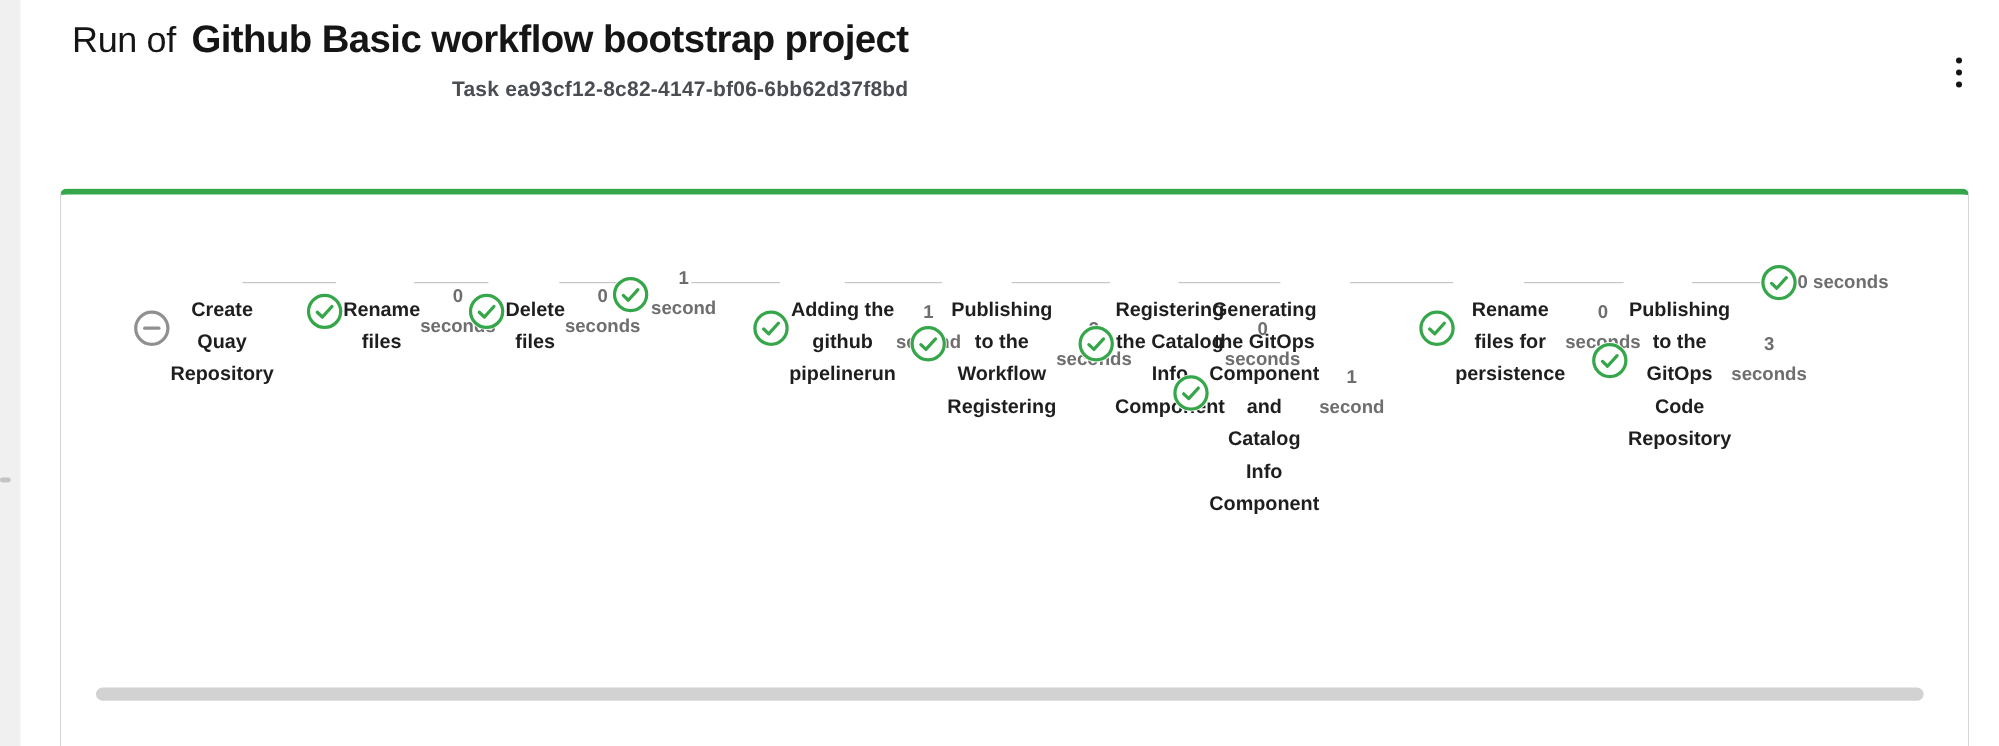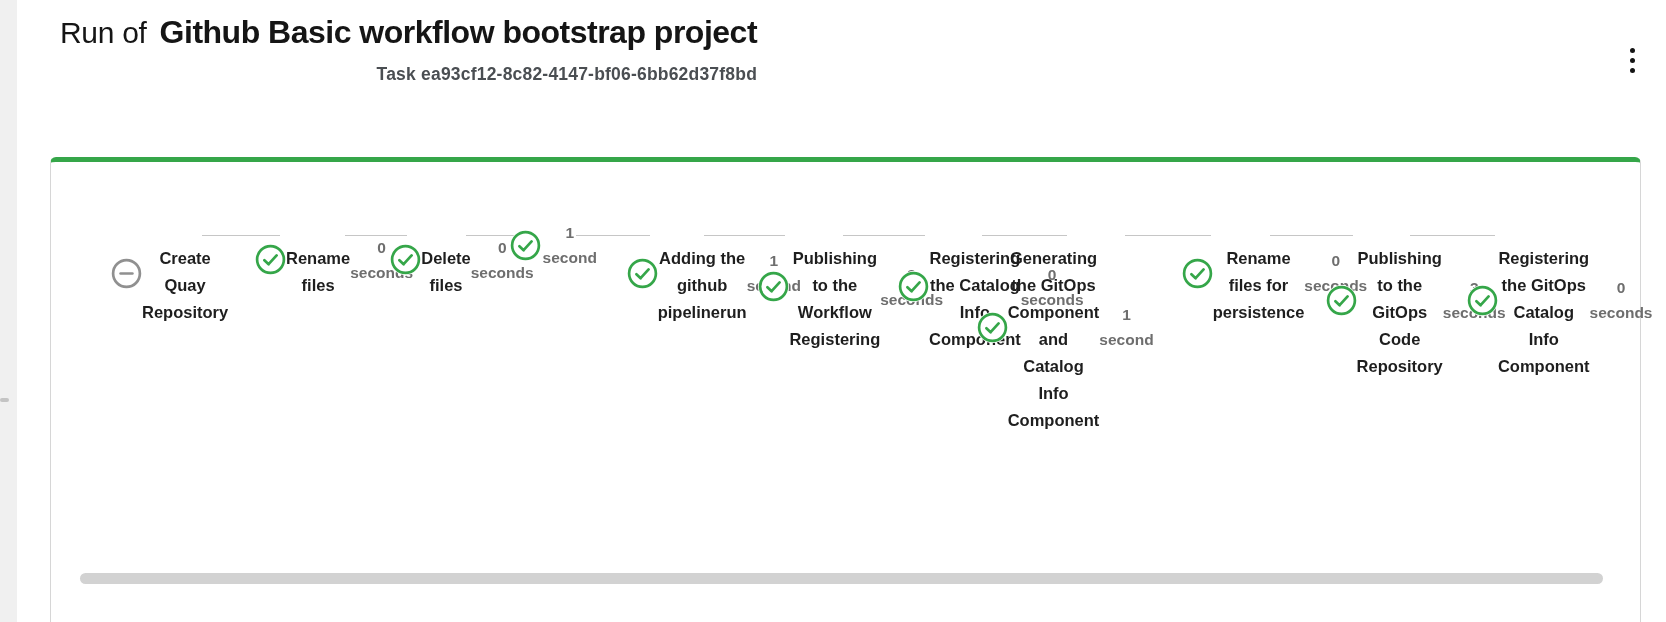--- a/index.html
+++ b/index.html
@@ -314,18 +314,17 @@
   </div>
       <div class="step completed">
     <span class="connector"></span>
     <span class="step-icon">
       <svg class="icon-check" viewBox="0 0 31 31">
         <circle cx="15.5" cy="15.5" r="13.4" fill="none" stroke="currentColor" stroke-width="2.7"></circle>
         <path d="M9.4 16.2 L13.6 20.2 L21.6 11.4" fill="none" stroke="currentColor" stroke-width="2.7" stroke-linecap="round" stroke-linejoin="round"></path>
       </svg>
 
     </span>
-    <span class="step-label">Registering the GitOps Catalog Info Component</span>
     <span class="step-duration">0 seconds</span>
   </div>
     </div>
   <div class="hscrollbar"></div>
 </div>
 
 </body></html>

